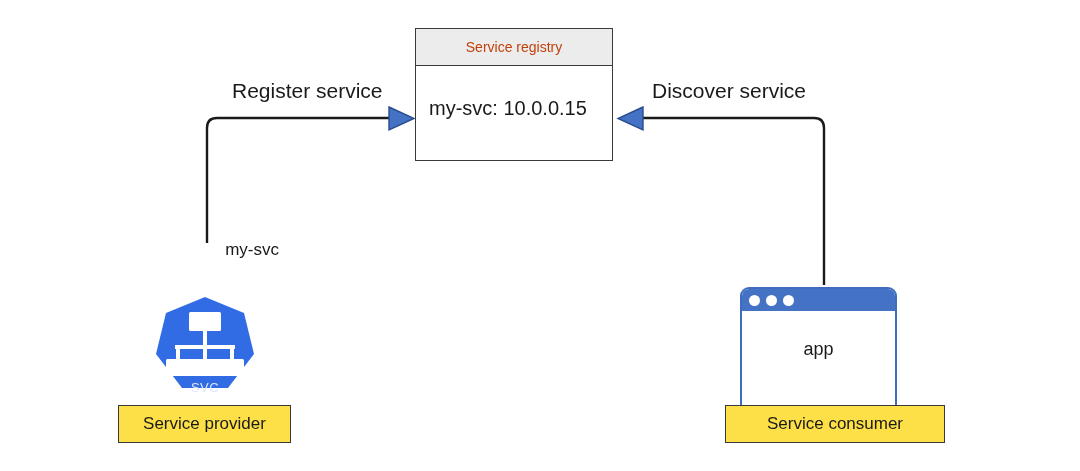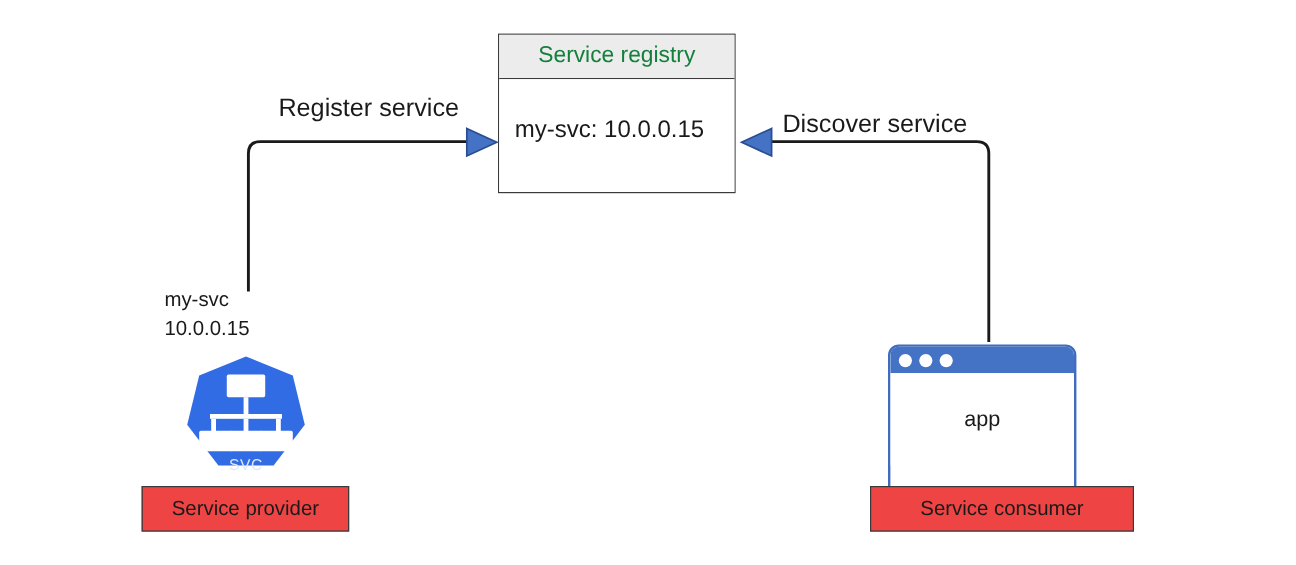--- a/index.html
+++ b/index.html
@@ -24,22 +24,22 @@
     width: 198px;
     box-sizing: border-box;
     border: 1.6px solid #3a3a3a;
   }
   .registry-header {
     background: #ececec;
     border-bottom: 1.6px solid #3a3a3a;
     height: 36px;
     line-height: 36px;
     text-align: center;
-    font-size: 19px;
-    color: #15803d;
+    font-size: 14px;
+    color: #c2410c;
   }
   .registry-body {
     background: #ffffff;
     height: 94px;
     position: relative;
   }
   .registry-entry {
     position: absolute;
     left: 13px;
     top: 31px;
@@ -49,39 +49,39 @@
   }
 
   
   .edge-label {
     position: absolute;
     font-size: 21px;
     color: #1a1a1a;
     white-space: nowrap;
   }
   #label-register { left: 232px; top: 79px; }
-  #label-discover { left: 652px; top: 92px; }
+  #label-discover { left: 652px; top: 79px; }
 
   
   #connectors {
     position: absolute;
     left: 0;
     top: 0;
     width: 1080px;
     height: 471px;
     pointer-events: none;
   }
 
   
   .svc-caption {
     position: absolute;
     left: 137px;
     top: 238px;
     width: 142px;
-    text-align: left;
+    text-align: right;
     font-size: 17px;
     color: #1a1a1a;
     line-height: 24px;
   }
 
   
   .k8s-icon {
     position: absolute;
     left: 151px;
     top: 296px;
@@ -126,21 +126,21 @@
   }
   .app-body-text {
     font-size: 18px;
     color: #1a1a1a;
   }
 
   
   .role-box {
     position: absolute;
     box-sizing: border-box;
-    background: #ef4444;
+    background: #fde047;
     border: 1.6px solid #3a3a3a;
     height: 38px;
     line-height: 35px;
     text-align: center;
     font-size: 17px;
     color: #1a1a1a;
   }
   #role-provider { left: 118px; top: 405px; width: 173px; }
   #role-consumer { left: 725px; top: 405px; width: 220px; }
 </style>
@@ -163,21 +163,20 @@
     <div class="registry-body">
       <div class="registry-entry">my-svc: 10.0.0.15</div>
     </div>
   </div>
 
   <div class="edge-label" id="label-register">Register service</div>
   <div class="edge-label" id="label-discover">Discover service</div>
 
   <div class="svc-caption">
     <div>my-svc</div>
-    <div>10.0.0.15</div>
   </div>
 
   <svg class="k8s-icon" viewBox="0 0 108 104">
 
     <polygon points="54,1 93,17 103,58 77,92 31,92 5,58 15,17" fill="#326ce5"></polygon>
 
     <g fill="#ffffff">
       <rect x="38" y="16" width="32" height="19" rx="1.5"></rect>
       <rect x="52" y="35" width="4" height="16"></rect>
       <rect x="24" y="49" width="60" height="4"></rect>

